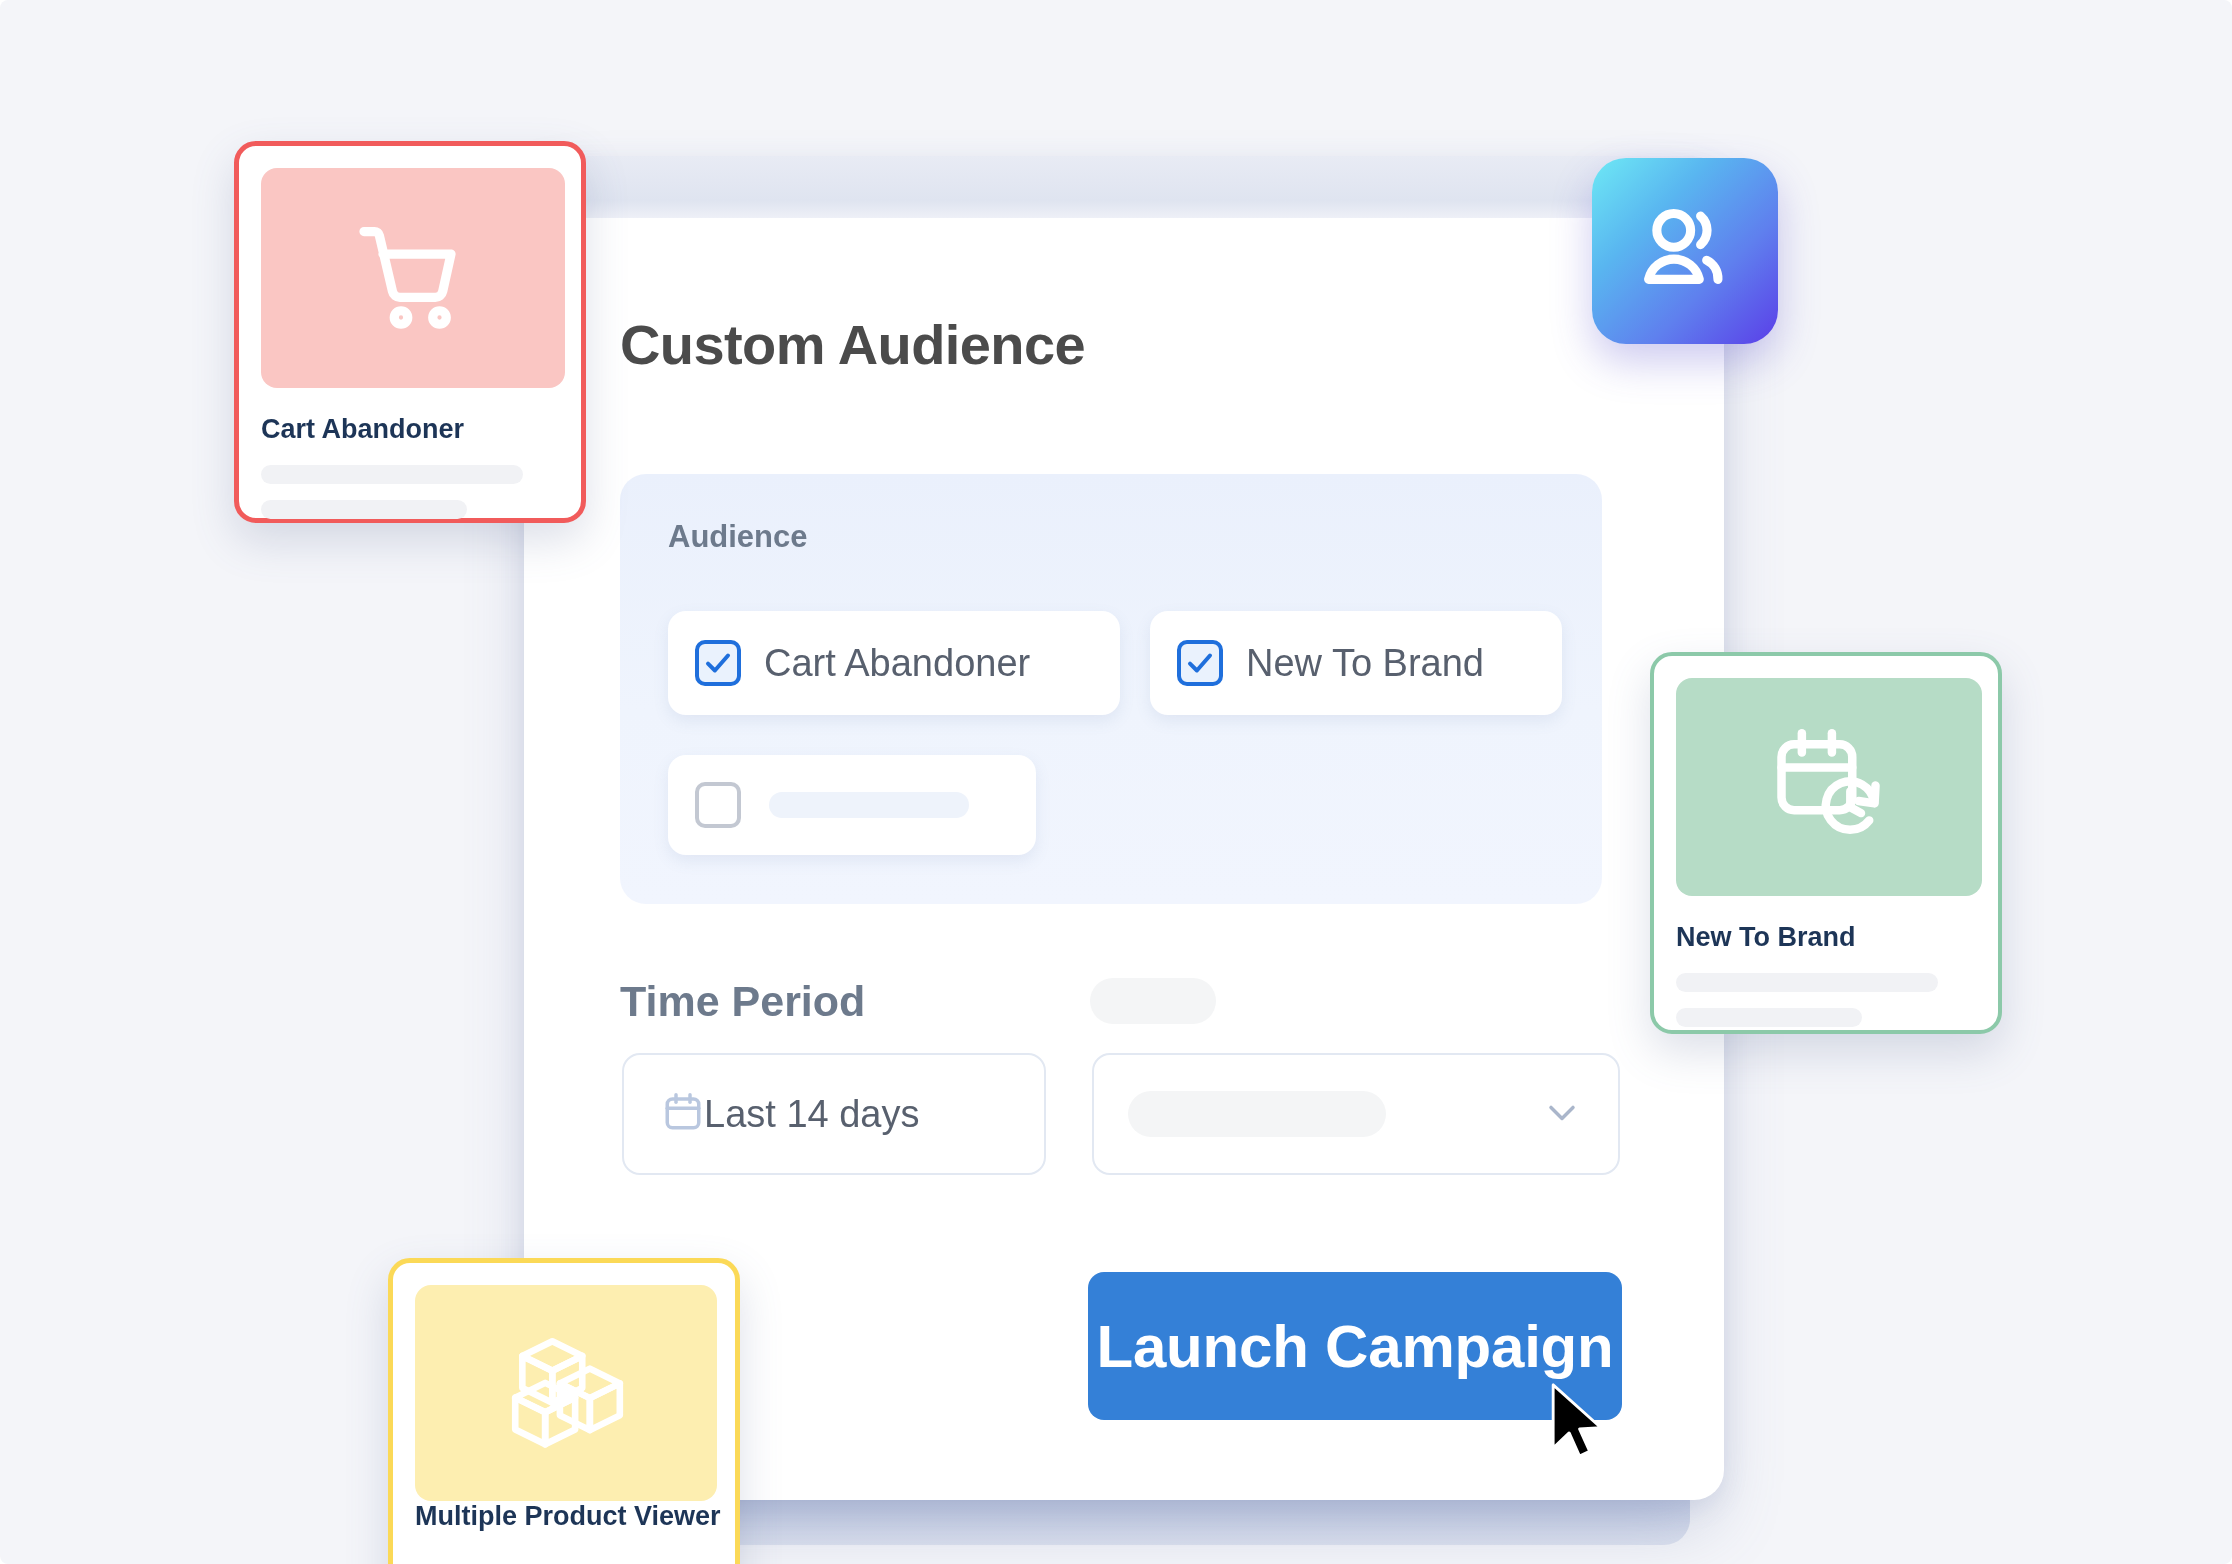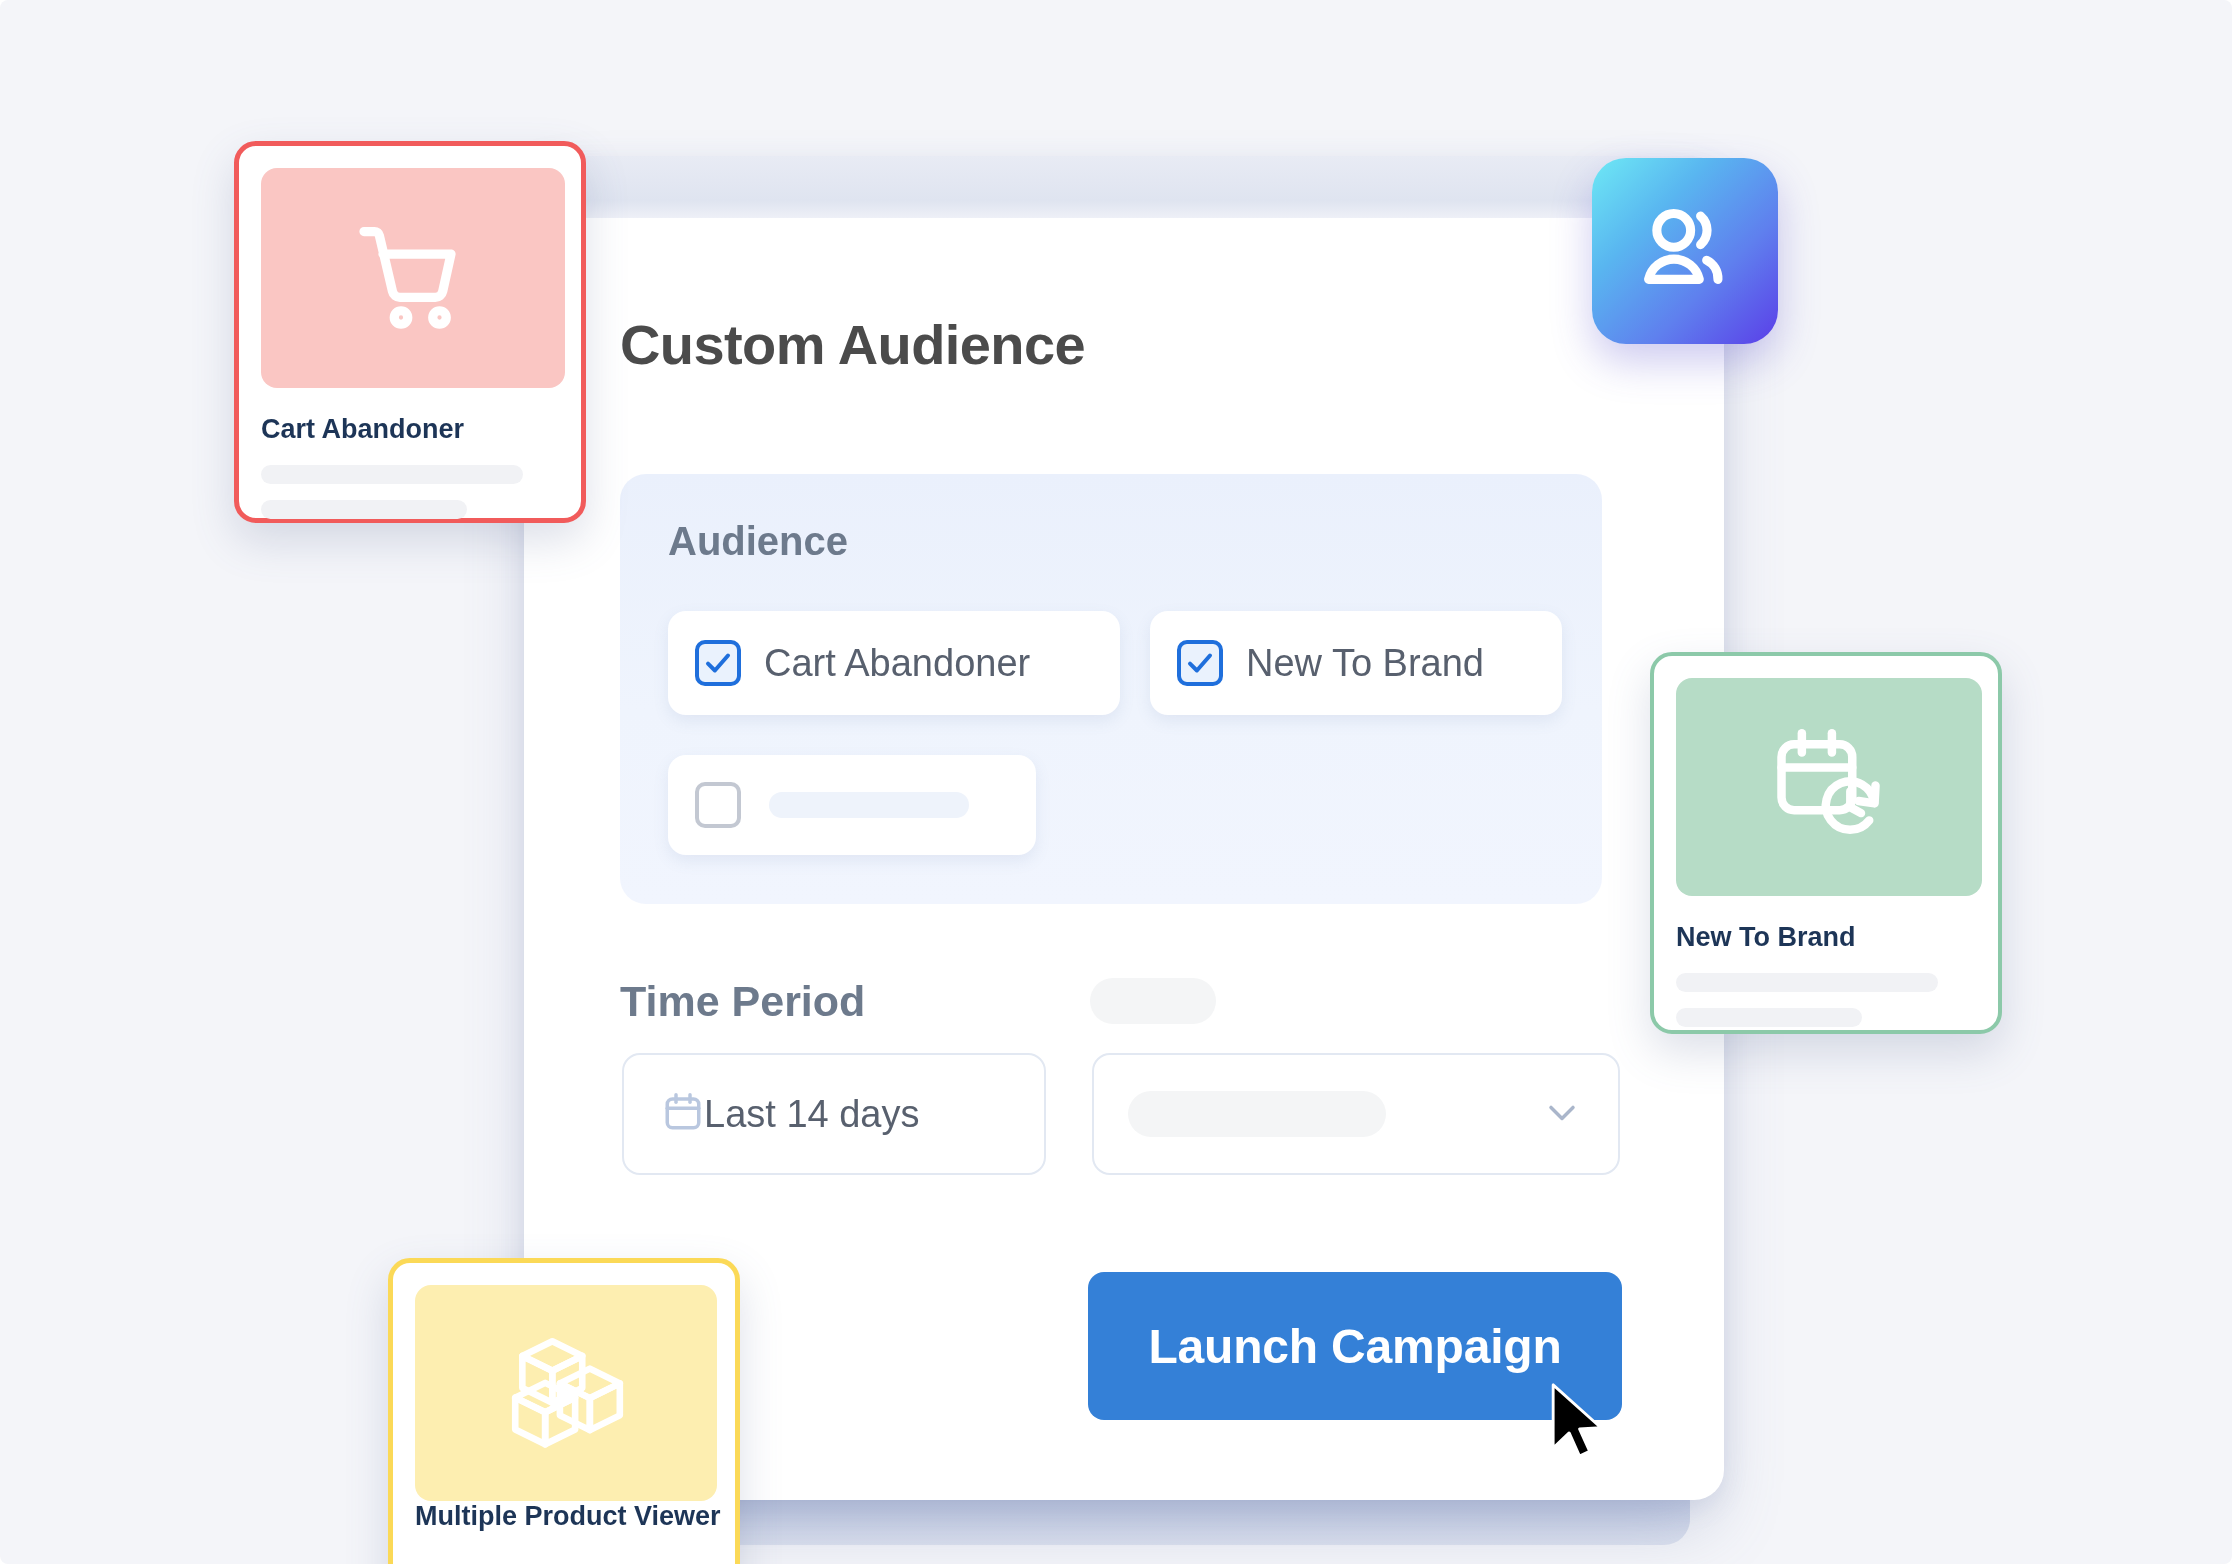--- a/index.html
+++ b/index.html
@@ -74,21 +74,21 @@
     top: 474px;
     width: 982px;
     height: 430px;
     background: linear-gradient(180deg, #eaf0fc 0%, #eff4fd 55%, #f1f5fe 100%);
     border-radius: 26px;
   }
   #audience-label {
     position: absolute;
     left: 48px;
     top: 45px;
-    font-size: 40px;
+    font-size: 31px;
     font-weight: 600;
     color: #6d7a8c;
   }
 
   .opt-chip {
     position: absolute;
     height: 104px;
     background: #ffffff;
     border-radius: 18px;
     display: flex;
@@ -167,21 +167,21 @@
     position: absolute;
     left: 1088px;
     top: 1272px;
     width: 534px;
     height: 148px;
     background: #3480d7;
     border: none;
     border-radius: 16px;
     color: #ffffff;
     font-family: "Liberation Sans", sans-serif;
-    font-size: 48px;
+    font-size: 60px;
     font-weight: 700;
     letter-spacing: -0.2px;
     cursor: pointer;
   }
   #cursor-arrow {
     position: absolute;
     left: 1548px;
     top: 1382px;
     z-index: 30;
     pointer-events: none;

